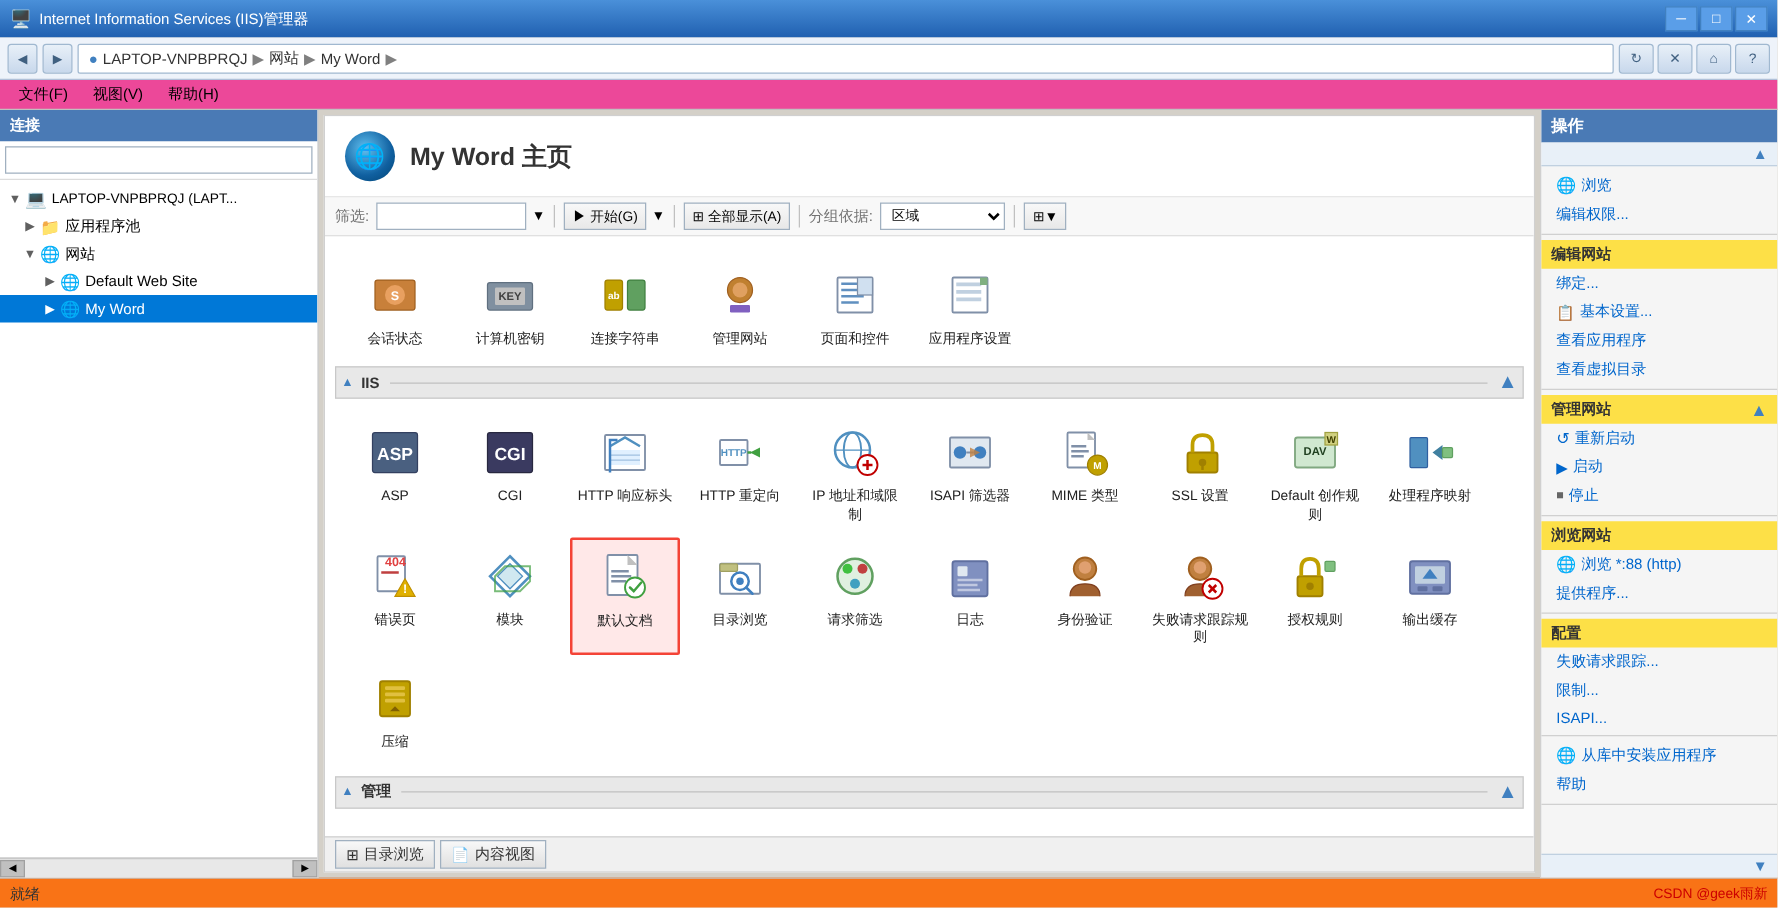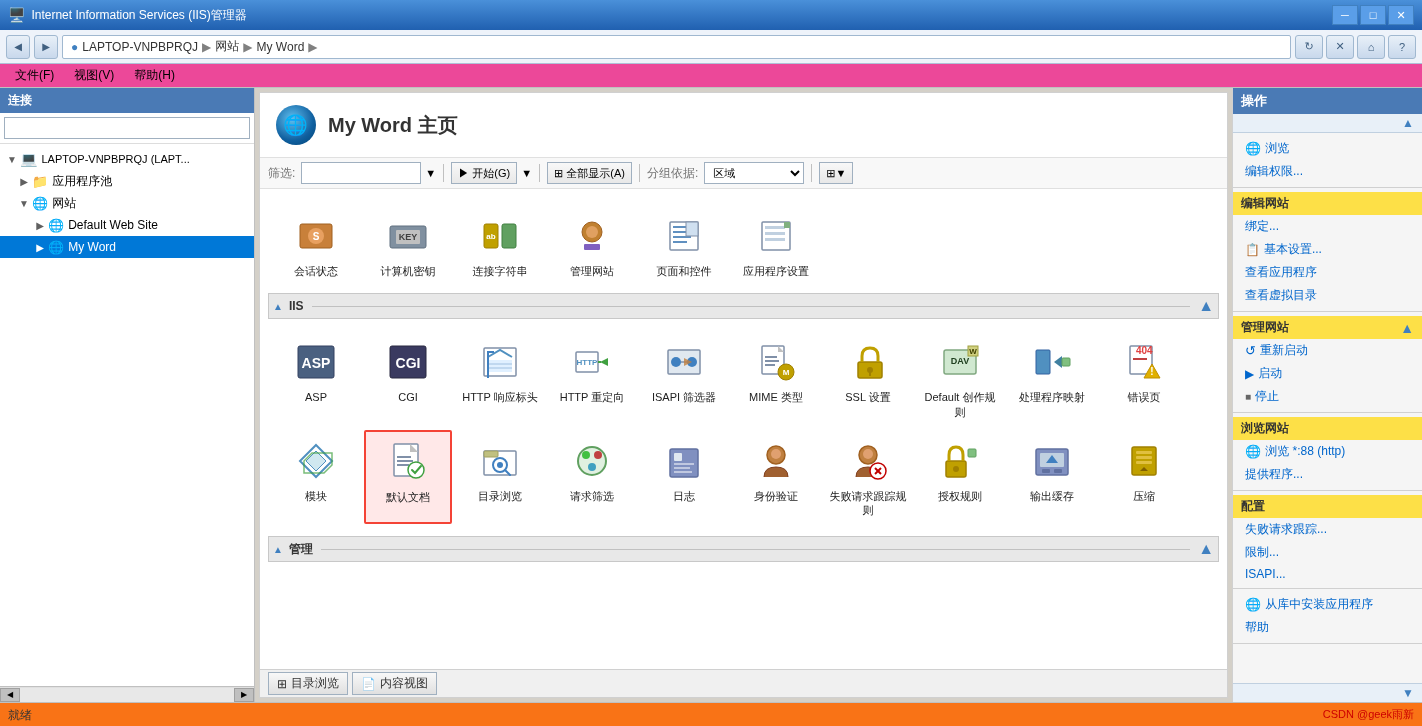--- a/index.html
+++ b/index.html
@@ -519,20 +519,33 @@
               <svg width="40" height="40">
                 <rect x="4" y="10" width="22" height="20" rx="1" fill="white" stroke="#8090a8" stroke-width="1.5"></rect>
                 <text x="15" y="23" text-anchor="middle" font-size="8" fill="#5090c0" font-weight="bold">HTTP</text>
                 <polygon points="28,20 36,16 36,24" fill="#40a040"></polygon>
                 <line x1="26" y1="20" x2="29" y2="20" stroke="#40a040" stroke-width="2"></line>
               </svg>
             </div>
             <span class="icon-label">HTTP 重定向</span>
           </div>
 
+          <div class="icon-item">
+            <div class="icon-box">
+              <svg width="40" height="40">
+                <circle cx="18" cy="18" r="14" fill="none" stroke="#5090c0" stroke-width="2"></circle>
+                <line x1="4" y1="18" x2="32" y2="18" stroke="#5090c0" stroke-width="1"></line>
+                <ellipse cx="18" cy="18" rx="7" ry="14" fill="none" stroke="#5090c0" stroke-width="1.5"></ellipse>
+                <circle cx="30" cy="30" r="8" fill="white" stroke="#c00000" stroke-width="1.5"></circle>
+                <line x1="26" y1="30" x2="34" y2="30" stroke="#c00000" stroke-width="2"></line>
+                <line x1="30" y1="26" x2="30" y2="34" stroke="#c00000" stroke-width="2"></line>
+              </svg>
+            </div>
+            <span class="icon-label">IP 地址和域限制</span>
+          </div>
 
           <div class="icon-item">
             <div class="icon-box">
               <svg width="40" height="40">
                 <rect x="4" y="8" width="32" height="24" rx="1" fill="#e0e8f0" stroke="#8090a8" stroke-width="1.5"></rect>
                 <circle cx="12" cy="20" r="5" fill="#4080c0"></circle>
                 <circle cx="28" cy="20" r="5" fill="#4080c0"></circle>
                 <line x1="17" y1="20" x2="23" y2="20" stroke="#8090a8" stroke-width="1.5"></line>
                 <polygon points="20,16 28,20 20,24" fill="#c08040" opacity="0.8"></polygon>
               </svg>

